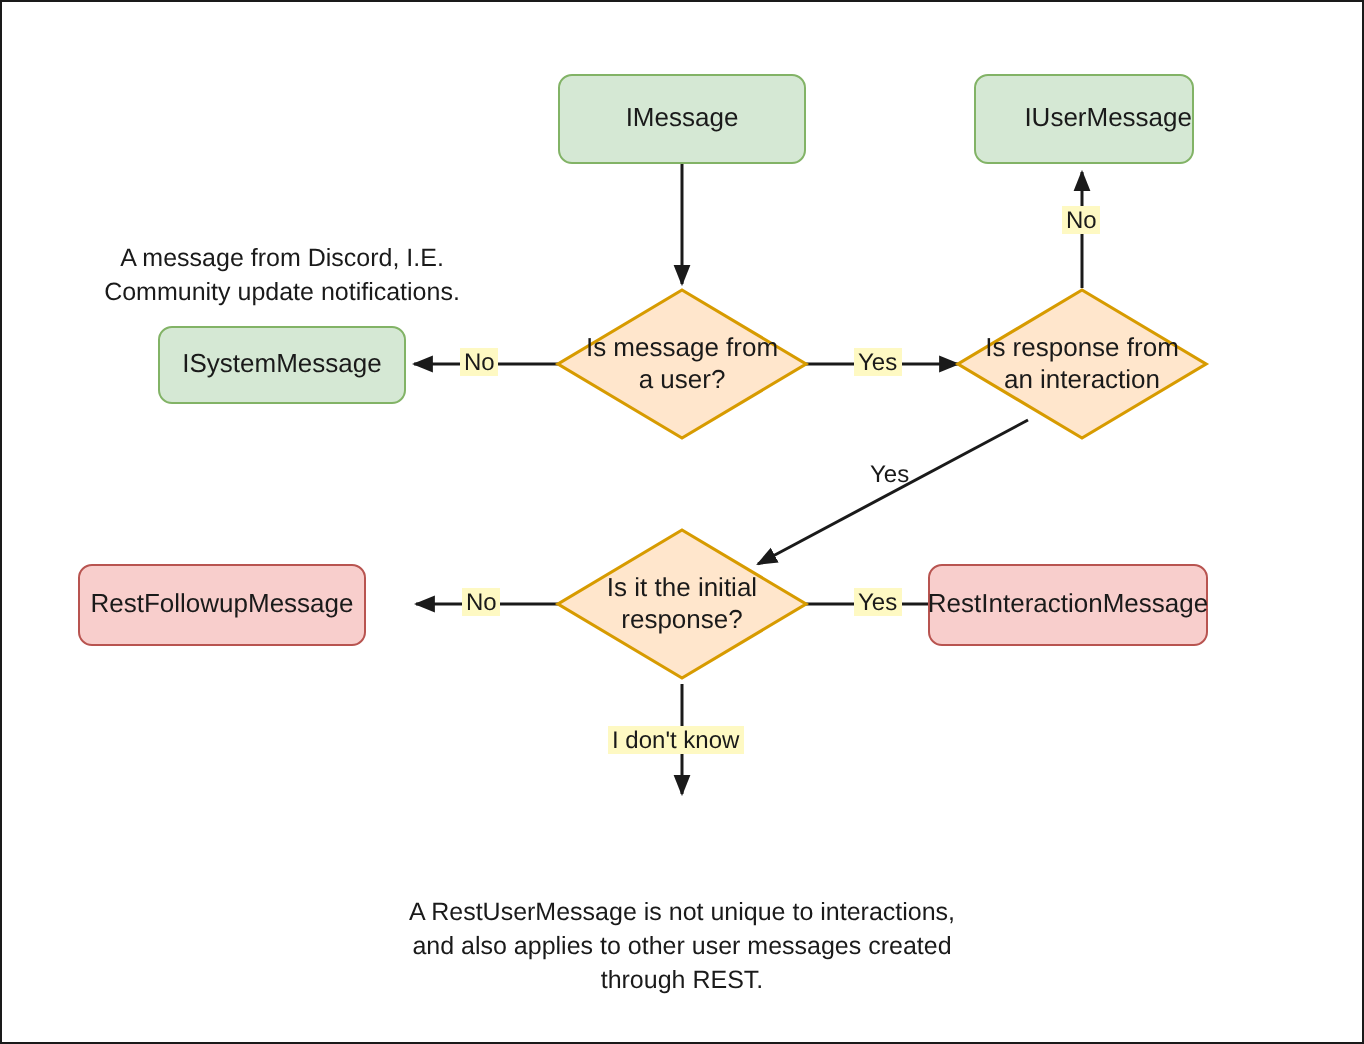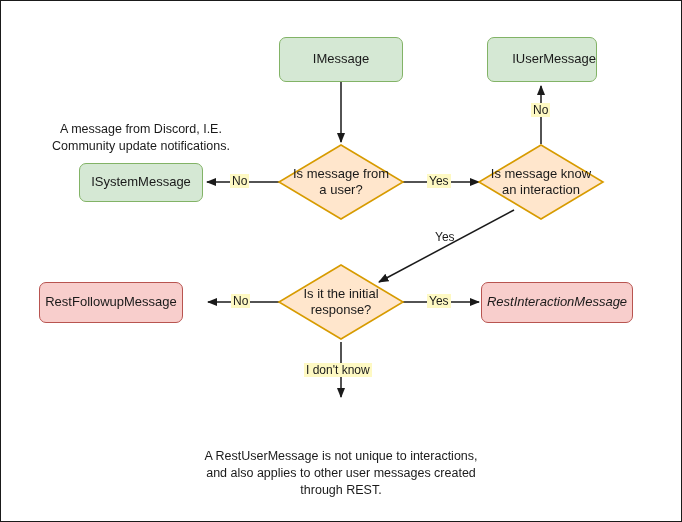--- a/index.html
+++ b/index.html
@@ -135,37 +135,37 @@
   </div>
 
   <div class="node box green" style="left:78px; top:162px; width:124px; height:39px;">
     <span>ISystemMessage</span>
   </div>
 
   <div class="node box pink" style="left:38px; top:281px; width:144px; height:41px;">
     <span>RestFollowupMessage</span>
   </div>
 
-  <div class="node box pink" style="left:480px; top:281px; width:152px; height:41px;font-style:italic;">
+  <div class="node box pink" style="left:463px; top:281px; width:140px; height:41px;">
     <span>RestInteractionMessage</span>
   </div>
 
 
   <div class="diamond-wrap" style="left:276px; top:142px; width:128px; height:78px;">
     <svg width="128" height="78" viewBox="0 0 128 78">
       <polygon points="64,2 126,39 64,76 2,39" fill="#ffe6cc" stroke="#d79b00" stroke-width="1.6"></polygon>
     </svg>
     <div class="diamond-label">Is message from a user?</div>
   </div>
 
   <div class="diamond-wrap" style="left:476px; top:142px; width:128px; height:78px;">
     <svg width="128" height="78" viewBox="0 0 128 78">
       <polygon points="64,2 126,39 64,76 2,39" fill="#ffe6cc" stroke="#d79b00" stroke-width="1.6"></polygon>
     </svg>
-    <div class="diamond-label">Is message know an interaction</div>
+    <div class="diamond-label">Is response from an interaction</div>
   </div>
 
   <div class="diamond-wrap" style="left:276px; top:262px; width:128px; height:78px;">
     <svg width="128" height="78" viewBox="0 0 128 78">
       <polygon points="64,2 126,39 64,76 2,39" fill="#ffe6cc" stroke="#d79b00" stroke-width="1.6"></polygon>
     </svg>
     <div class="diamond-label">Is it the initial response?</div>
   </div>
 
   <div class="edge-label" style="left:229px; top:173px;">

